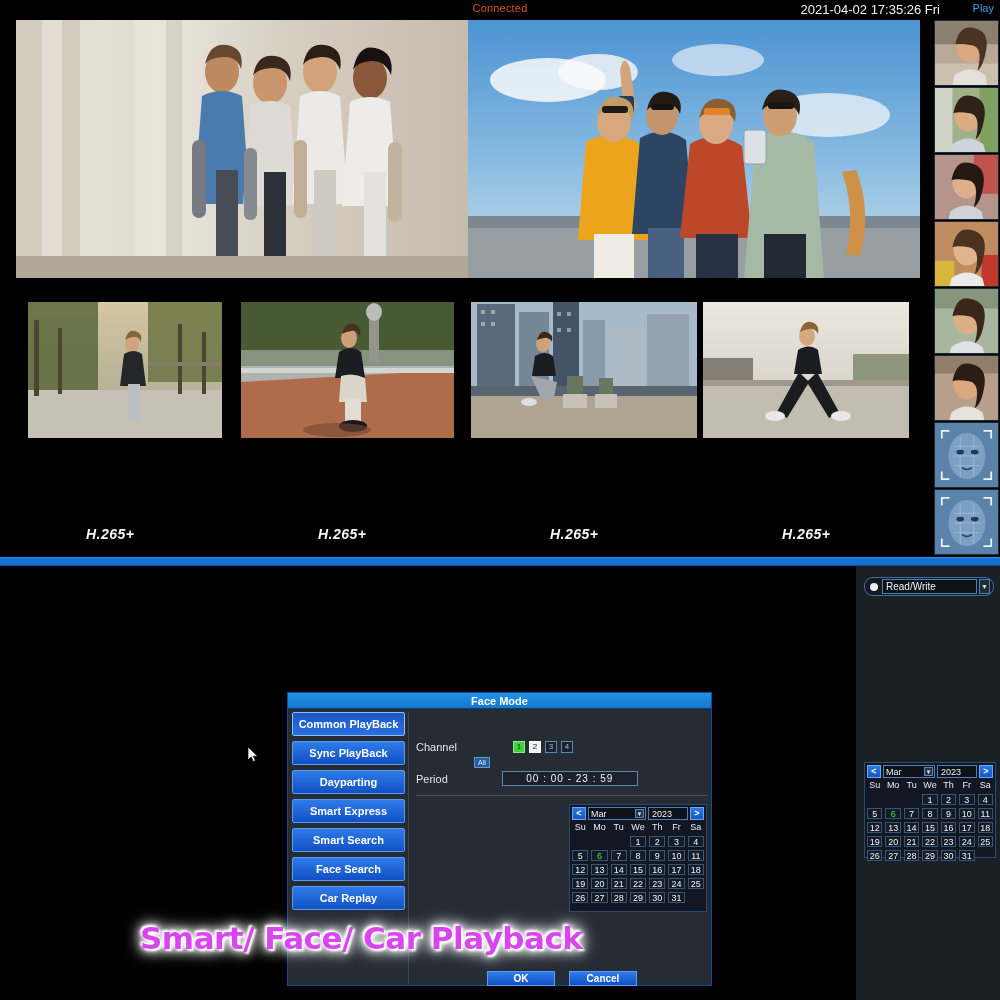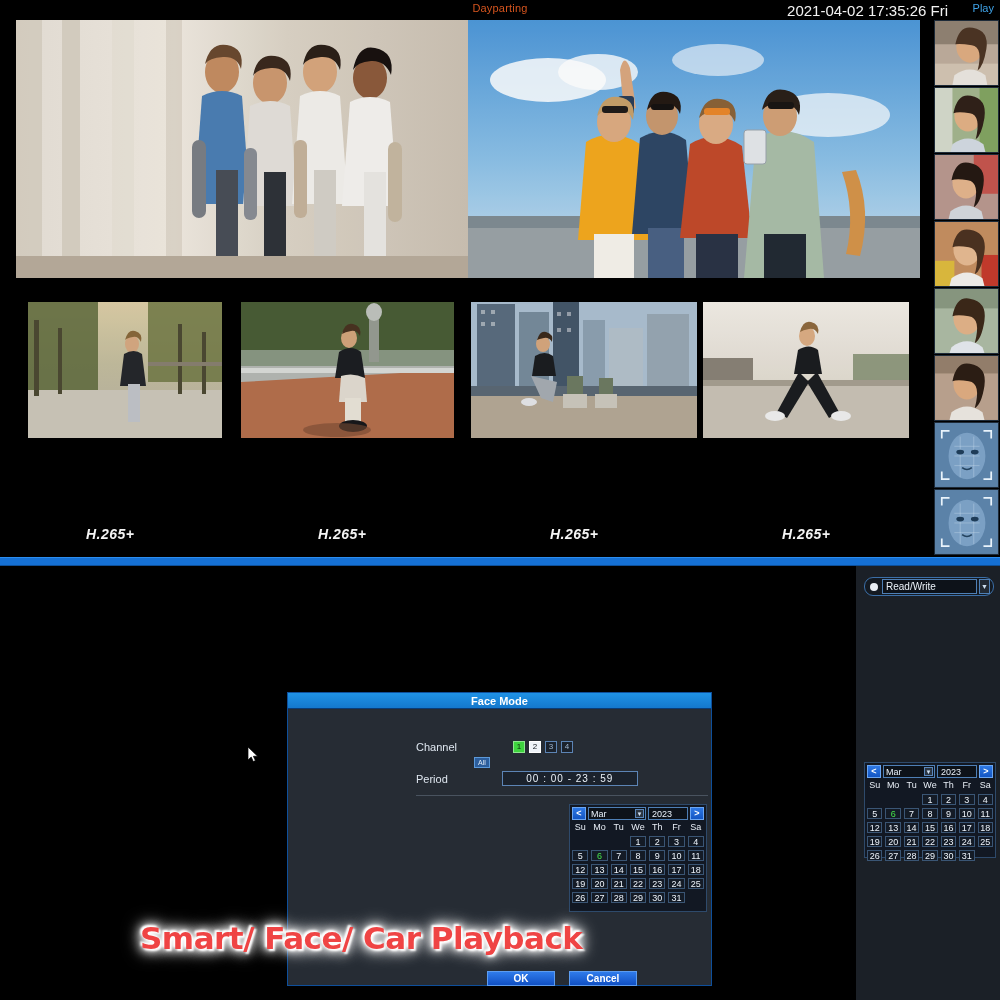--- a/index.html
+++ b/index.html
@@ -14,22 +14,22 @@
   
   .topbar {
     position: absolute; left:0; top:0; width:1000px; height:20px;
     background:#000; color:#fff;
   }
   .topbar .connected {
     position:absolute; left:0; top:2px; width:1000px; text-align:center;
     font-size:11px; color:#d4541e; letter-spacing:.2px;
   }
   .topbar .datetime {
-    position:absolute; right:52px; top:2px;
-    font-size:15px; color:#f2f2f2; white-space:nowrap;
+    position:absolute; right:60px; top:2px;
+    font-size:13px; color:#f2f2f2; white-space:nowrap;
   }
   .topbar .facelabel {
     position:absolute; right:6px; top:2px;
     font-size:11px; color:#3fa3e8;
   }
 
   
   .liveview { position:absolute; left:0; top:20px; width:933px; height:537px; background:#000; }
 
   .pane { position:absolute; overflow:hidden; background:#060606; }
@@ -199,39 +199,39 @@
     width:68px; height:15px;
     background:linear-gradient(#2f7bea,#1150c4); border:1px solid #5c9cf0;
     color:#ffffff; font-size:10px; font-weight:bold;
     display:flex; align-items:center; justify-content:center;
   }
 
   
   .overlay-text {
     position:absolute; left:140px; top:920px;
     font-size:31px; font-weight:bold; font-family:"DejaVu Sans", sans-serif;
-    color:#ef4444; letter-spacing:-0.5px; white-space:nowrap;
+    color:#d946ef; letter-spacing:-0.5px; white-space:nowrap;
     text-shadow:
       0 0 4px #fff, 0 0 8px #fff, 0 0 12px #fff,
       0 0 16px #fff, 0 0 20px #fff, 2px 2px 2px #fff, -2px -2px 2px #fff;
   }
 
   
   .cursor { position:absolute; left:247px; top:746px; width:12px; height:17px; }
 
   
   .ph { position:absolute; inset:0; }
 </style>
 </head>
 <body>
 
 <div id="root">
 
   <div class="topbar">
-    <div class="connected">Dayparting</div>
+    <div class="connected">Connected</div>
     <div class="datetime">2021-04-02 17:35:26 Fri</div>
     <div class="facelabel">Play</div>
   </div>
 
   <div class="liveview">
 
     <div class="pane pane-big1">
       <svg class="ph" viewBox="0 0 452 258" preserveAspectRatio="none">
         <defs>
           <linearGradient id="wallG" x1="0" y1="0" x2="1" y2="0">
@@ -619,20 +619,29 @@
           <div class="cal-day">31</div>
         </div>
     </div>
 
   </div>
 
   <div class="dialog">
     <div class="dlg-title">Face Mode</div>
     <div class="dlg-body">
 
+      <div class="dlg-leftcol">
+          <div class="mbtn active">Common PlayBack</div>
+          <div class="mbtn">Sync PlayBack</div>
+          <div class="mbtn">Dayparting</div>
+          <div class="mbtn">Smart Express</div>
+          <div class="mbtn">Smart Search</div>
+          <div class="mbtn">Face Search</div>
+          <div class="mbtn">Car Replay</div>
+        </div>
 
       <div class="dlg-right">
 
         <div class="field-row chrow">
           <span class="field-lbl">Channel</span>
           <span style="display:flex;align-items:center;margin-left:4px;">
               <span class="chbox on">1</span>
               <span class="chbox white">2</span>
               <span class="chbox">3</span>
               <span class="chbox">4</span>

